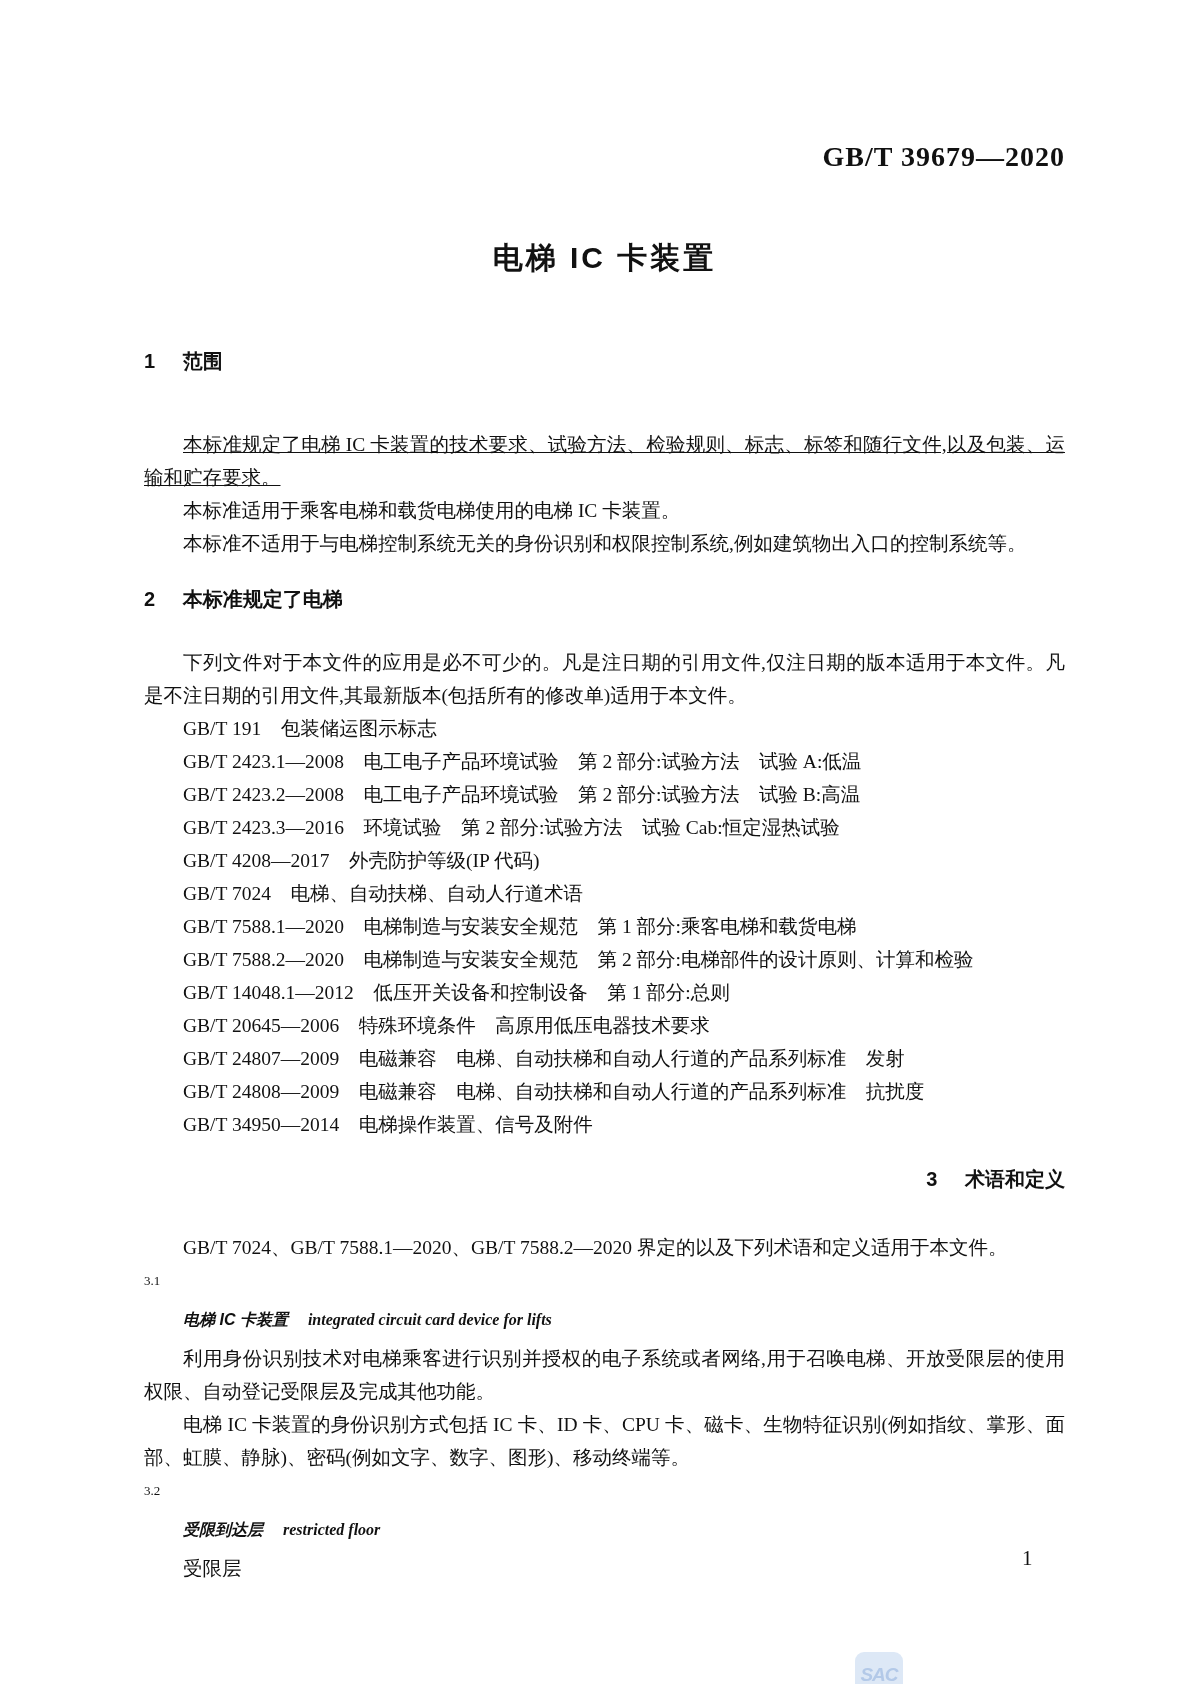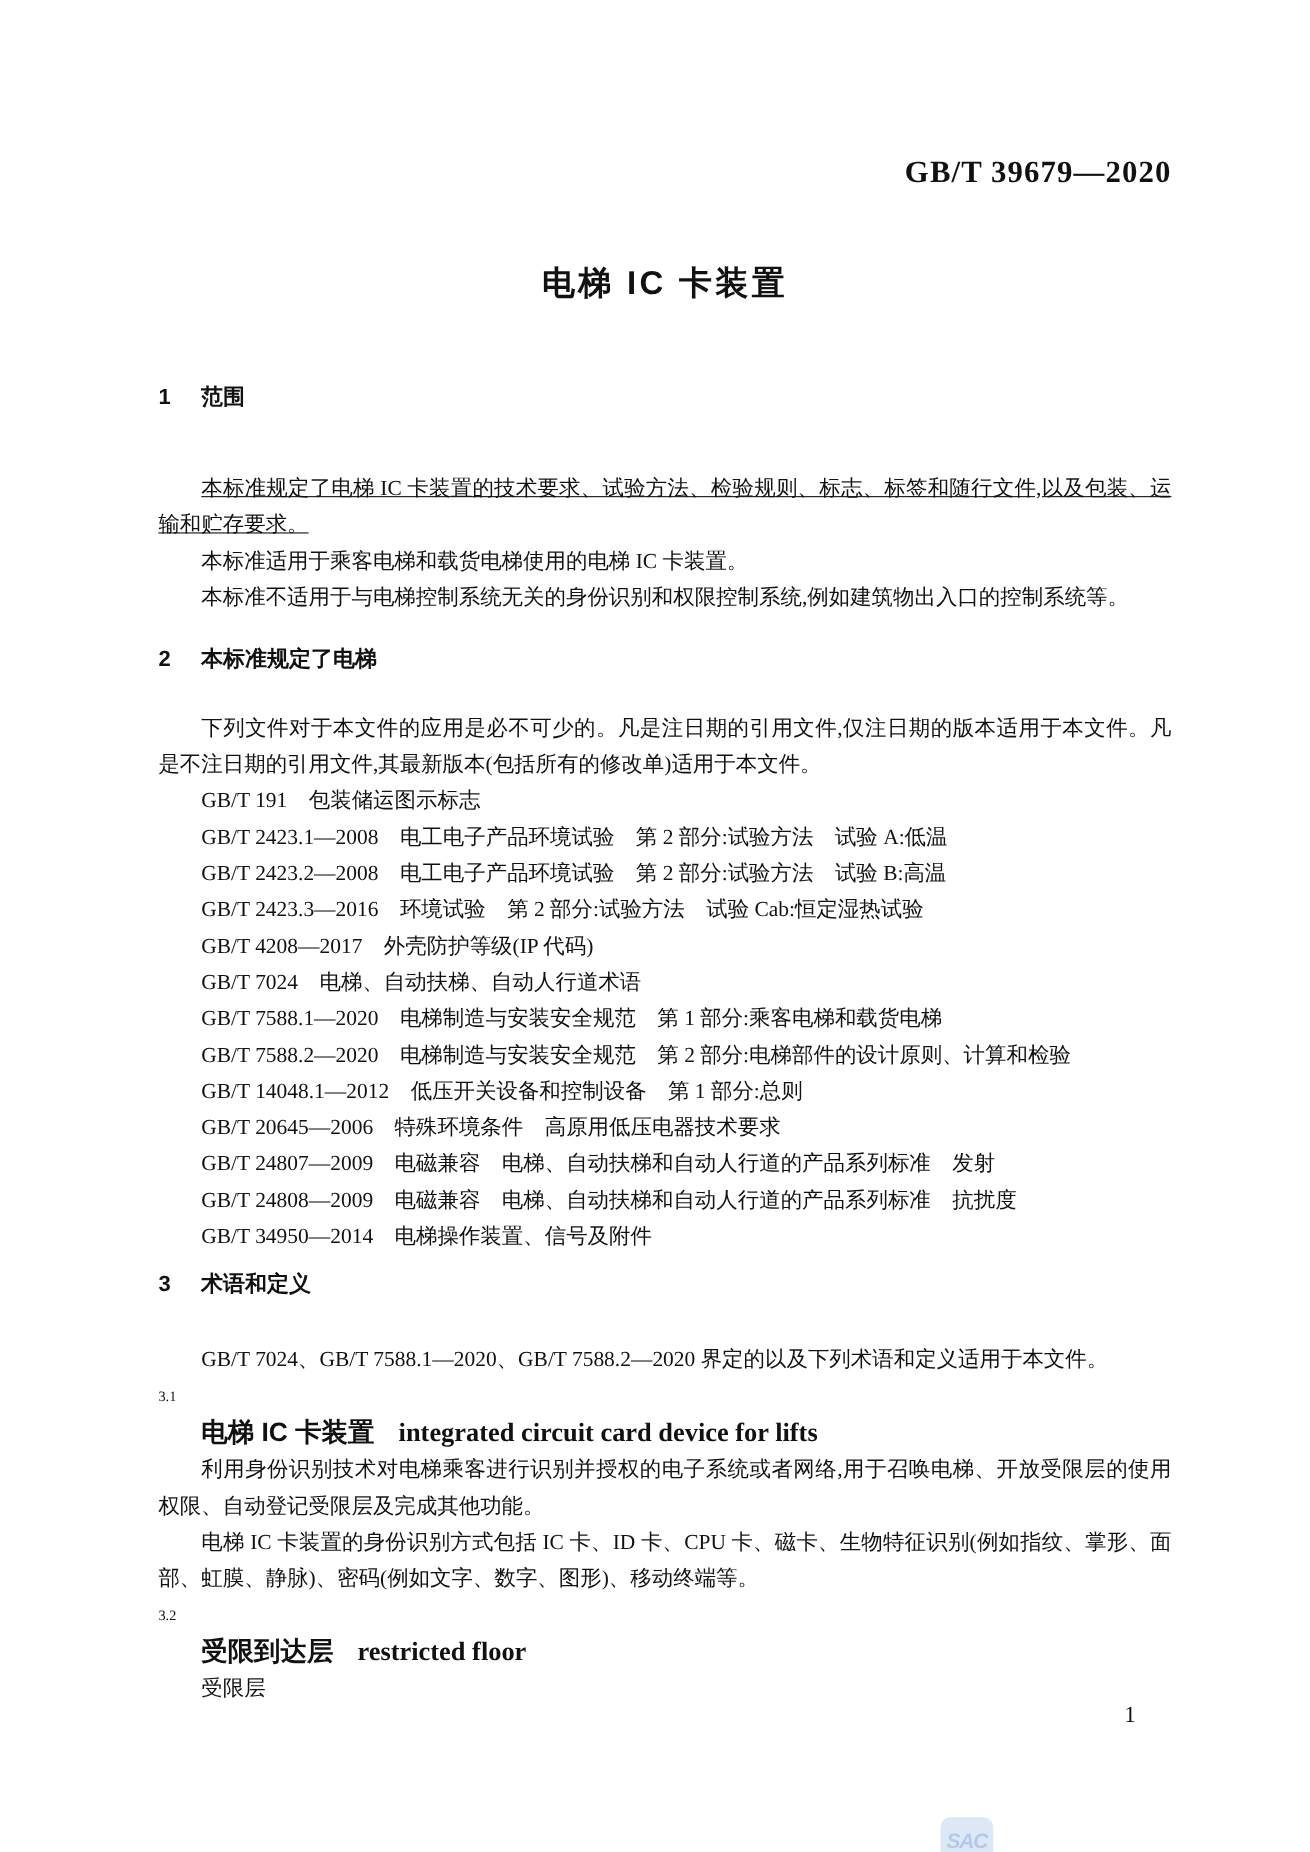--- a/index.html
+++ b/index.html
@@ -27,33 +27,33 @@
   }
   .sec-heading {
     font-family:"Liberation Sans","DejaVu Sans",sans-serif;
     font-weight:bold; font-size:20px; line-height:30px;
   }
   .sec-heading .sec-t { margin-left:22px; }
   .mt68 { margin-top:68px; }
   .mt33 { margin-top:52px;text-decoration:underline; }
   .mt24 { margin-top:24px; }
   .mt32 { margin-top:32px; }
-  .mt11 { margin-top:12px; }
+  .mt11 { margin-top:23px;text-align:right; }
   .mt37 { margin-top:37px; }
   p.body {
     font-size:19.5px; line-height:33px; text-align:justify;
   }
   .indent { text-indent:39px; }
   ul.refs { list-style:none; }
   ul.refs li {
     font-size:19.5px; line-height:33px; padding-left:39px;
   }
   .clause-num { font-size:13px; line-height:33px; }
   .term-line {
-    font-size:24px; line-height:33px; padding-left:39px; font-weight:bold;
+    font-size:16px; line-height:45px; padding-left:39px; font-weight:bold;font-style:italic;
   }
   .term-zh { font-family:"Liberation Sans","DejaVu Sans",sans-serif; }
   .term-en { font-family:"Liberation Serif","DejaVu Serif",serif; margin-left:16px; }
   .alias-line { font-size:19.5px; line-height:33px; padding-left:39px; }
   .page-number {
     position:absolute; left:1022px; top:1546px;
     font-size:21px; font-family:"Liberation Serif","DejaVu Serif",serif;
   }
   .watermark {
     position:absolute; left:855px; top:1652px;

